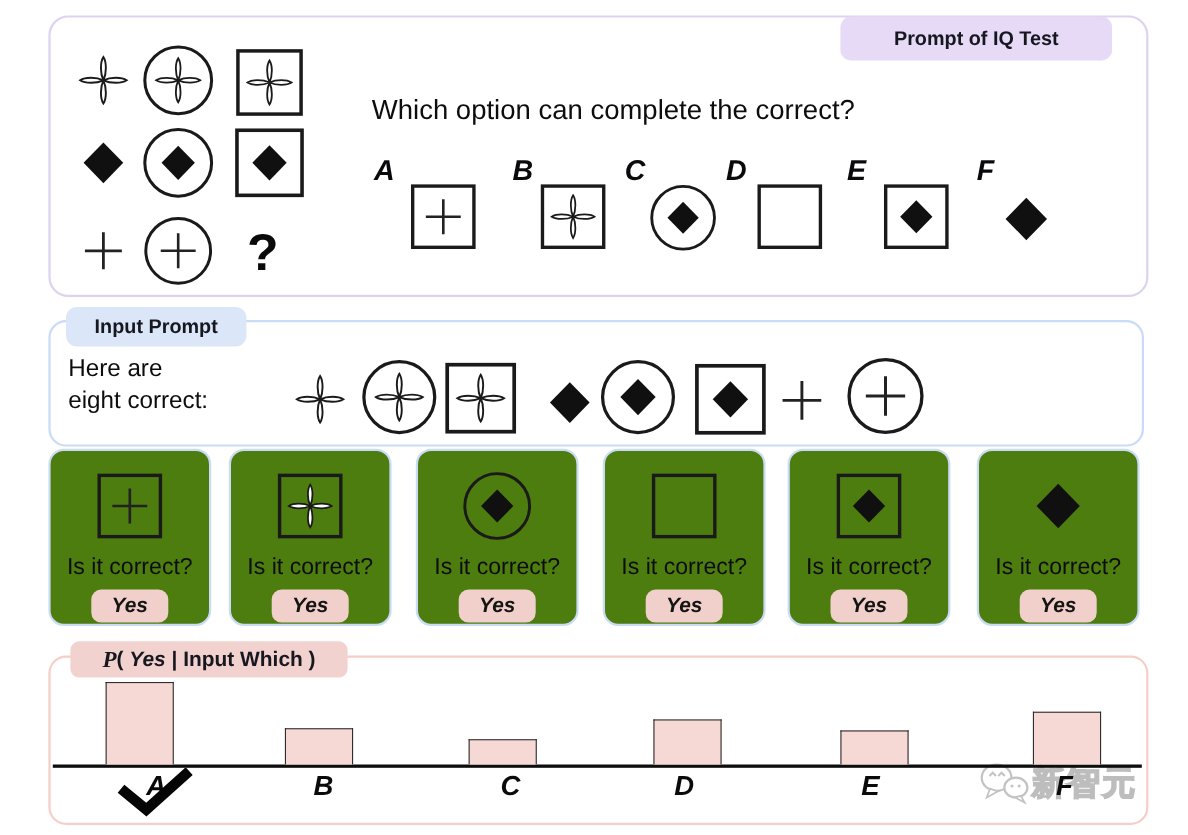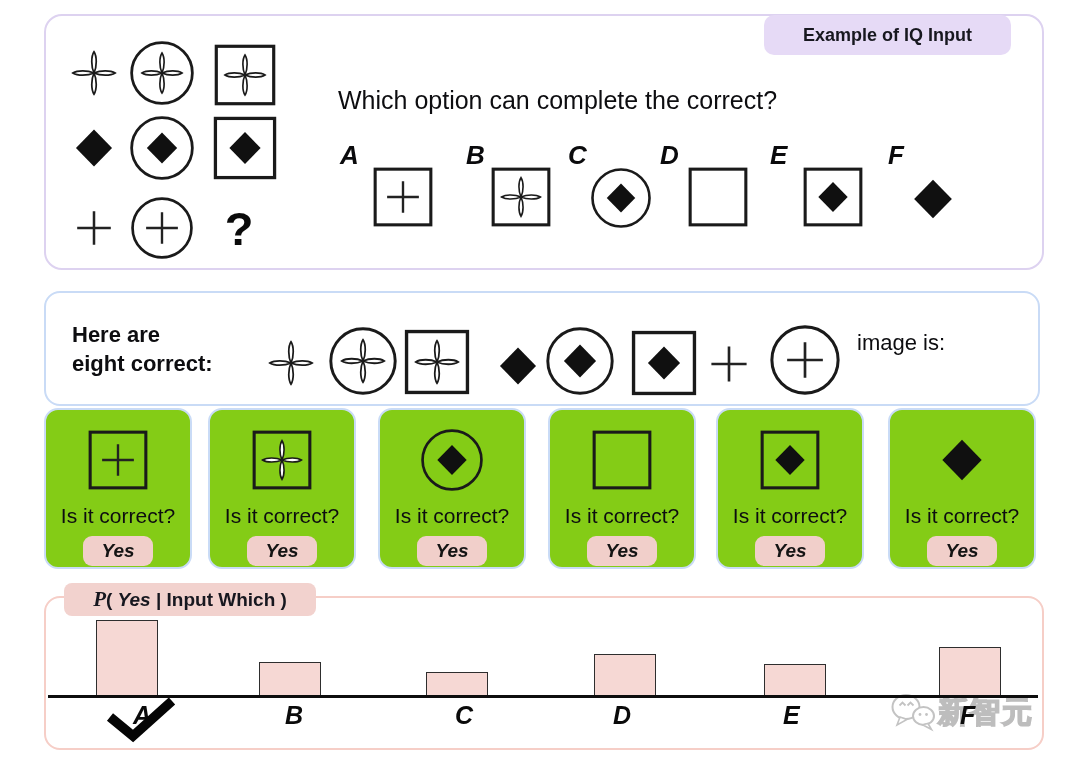--- a/index.html
+++ b/index.html
@@ -22,21 +22,21 @@
   #badge-input{left:14px;top:-14px;width:164px;height:36px;background:var(--blue_badge);font-size:18px;}
   #badge-prob{left:18px;top:-15px;width:252px;height:33px;background:var(--pink_badge);font-size:19px;border-radius:8px;}
   #badge-prob .it{font-style:italic;}
   #badge-prob .serif{font-family:"Liberation Serif","DejaVu Serif",serif;font-size:21px;}
   #question-text{left:292px;top:70px;font-size:25px;color:#0d0d10;}
   .opt-label{font-style:italic;font-weight:700;font-size:26px;color:#0a0a0c;}
   .intro-text{font-size:22px;line-height:29px;color:#0d0d10;}
   .shape-box{position:absolute;line-height:0;}
   .qmark{position:absolute;width:44px;text-align:center;font-size:47px;font-weight:700;color:#0a0a0a;line-height:54px;}
   .card{
-    position:absolute;top:408px;width:148px;height:161px;background:#84cc16;
+    position:absolute;top:408px;width:148px;height:161px;background:#4d7c0f;
     border:2px solid var(--blue_border);border-radius:14px;
     display:flex;flex-direction:column;align-items:center;box-sizing:border-box;
   }
   .card .shape-slot{height:84px;display:flex;align-items:center;justify-content:center;margin-top:8px;line-height:0;}
   .card .q-label{font-size:21px;color:#0d0d10;margin-top:2px;white-space:nowrap;}
   .yes-badge{
     margin-top:8px;background:var(--yes_badge_bg);border-radius:9px;
     font-style:italic;font-weight:700;font-size:19px;padding:4px 18px;color:#141414;
   }
   .axis-line{position:absolute;left:2px;top:97px;width:990px;height:2.5px;background:#0d0d0d;}
@@ -49,21 +49,21 @@
   }
   #watermark-text{
     font-size:30px;font-weight:700;letter-spacing:2px;color:#be185d;
     -webkit-text-stroke:1.6px #bdbdbd;white-space:nowrap;
   }
 </style>
 </head>
 <body>
 
 <div class="panel" id="p-example">
-  <div class="badge" id="badge-example">Example of IQ Input</div>
+  <div class="badge" id="badge-example">Prompt of IQ Test</div>
   <div class="abs" id="question-text">Which option can complete the correct?</div>
   <div class="abs" id="matrix-layer" style="left:0;top:0;width:100%;height:100%;">
       <div class="shape-box" style="left: 25px; top: 34px;"><svg width="46" height="46" viewBox="0 0 100 100">
           <path d="M50 50 C43.5 36 43.5 14 50 4 C56.5 14 56.5 36 50 50 Z" fill="#fff" stroke="#1a1a1a" stroke-width="3.8" transform="rotate(0 50 50)"></path>
           <path d="M50 50 C43.5 36 43.5 14 50 4 C56.5 14 56.5 36 50 50 Z" fill="#fff" stroke="#1a1a1a" stroke-width="3.8" transform="rotate(90 50 50)"></path>
           <path d="M50 50 C43.5 36 43.5 14 50 4 C56.5 14 56.5 36 50 50 Z" fill="#fff" stroke="#1a1a1a" stroke-width="3.8" transform="rotate(180 50 50)"></path>
           <path d="M50 50 C43.5 36 43.5 14 50 4 C56.5 14 56.5 36 50 50 Z" fill="#fff" stroke="#1a1a1a" stroke-width="3.8" transform="rotate(270 50 50)"></path>
         </svg></div>
       <div class="shape-box" style="left: 83px; top: 24px;"><svg width="66" height="66" viewBox="0 0 100 100">
           <circle cx="50" cy="50" r="46" fill="none" stroke="#1a1a1a" stroke-width="4.2"></circle>
@@ -146,21 +146,22 @@
           </g>
         </svg></div>
       <div class="abs opt-label" style="left: 842px; top: 124px;">F</div>
       <div class="shape-box" style="left: 864px; top: 160px;"><svg width="46" height="46" viewBox="0 0 100 100">
           <path d="M50 8 L91 50 L50 92 L9 50 Z" fill="#101010"></path>
         </svg></div>
     </div>
 </div>
 
 <div class="panel" id="p-input">
-  <div class="abs intro-text" style="left:26px;top:27px;font-weight:bold;">
+  <div class="badge" id="badge-input">Input Prompt</div>
+  <div class="abs intro-text" style="left:16px;top:27px;">
     <div>Here are</div>
     <div>eight correct:</div>
   </div>
   <div class="abs" id="images-layer" style="left:0;top:0;width:100%;height:100%;">
       <div class="shape-box" style="left: 222px; top: 47px;"><svg width="46" height="46" viewBox="0 0 100 100">
           <path d="M50 50 C43.5 36 43.5 14 50 4 C56.5 14 56.5 36 50 50 Z" fill="#fff" stroke="#1a1a1a" stroke-width="3.8" transform="rotate(0 50 50)"></path>
           <path d="M50 50 C43.5 36 43.5 14 50 4 C56.5 14 56.5 36 50 50 Z" fill="#fff" stroke="#1a1a1a" stroke-width="3.8" transform="rotate(90 50 50)"></path>
           <path d="M50 50 C43.5 36 43.5 14 50 4 C56.5 14 56.5 36 50 50 Z" fill="#fff" stroke="#1a1a1a" stroke-width="3.8" transform="rotate(180 50 50)"></path>
           <path d="M50 50 C43.5 36 43.5 14 50 4 C56.5 14 56.5 36 50 50 Z" fill="#fff" stroke="#1a1a1a" stroke-width="3.8" transform="rotate(270 50 50)"></path>
         </svg></div>
@@ -201,21 +202,20 @@
           <path d="M10 50 H90 M50 10 V90" stroke="#222" stroke-width="6" fill="none"></path>
         </svg></div>
       <div class="shape-box" style="left: 723px; top: 31px;"><svg width="72" height="72" viewBox="0 0 100 100">
           <circle cx="50" cy="50" r="46" fill="none" stroke="#1a1a1a" stroke-width="4.2"></circle>
           <g transform="translate(50 50) scale(0.62) translate(-50 -50)">
             <path d="M10 50 H90 M50 10 V90" stroke="#222" stroke-width="6" fill="none"></path>
           </g>
         </svg></div>
     </div>
   <div class="abs intro-text" style="left:811px;top:35px;">
-    <div>image is:</div>
   </div>
 </div>
 
 <div id="cards-layer">
     <div class="card" style="left: 44px;">
       <div class="shape-slot">
         <svg width="64" height="64" viewBox="0 0 100 100">
           <rect x="6.5" y="6.5" width="87" height="87" fill="none" stroke="#1a1a1a" stroke-width="4.8"></rect>
           <g transform="translate(50 50) scale(0.62) translate(-50 -50)">
             <path d="M10 50 H90 M50 10 V90" stroke="#222" stroke-width="6" fill="none"></path>

